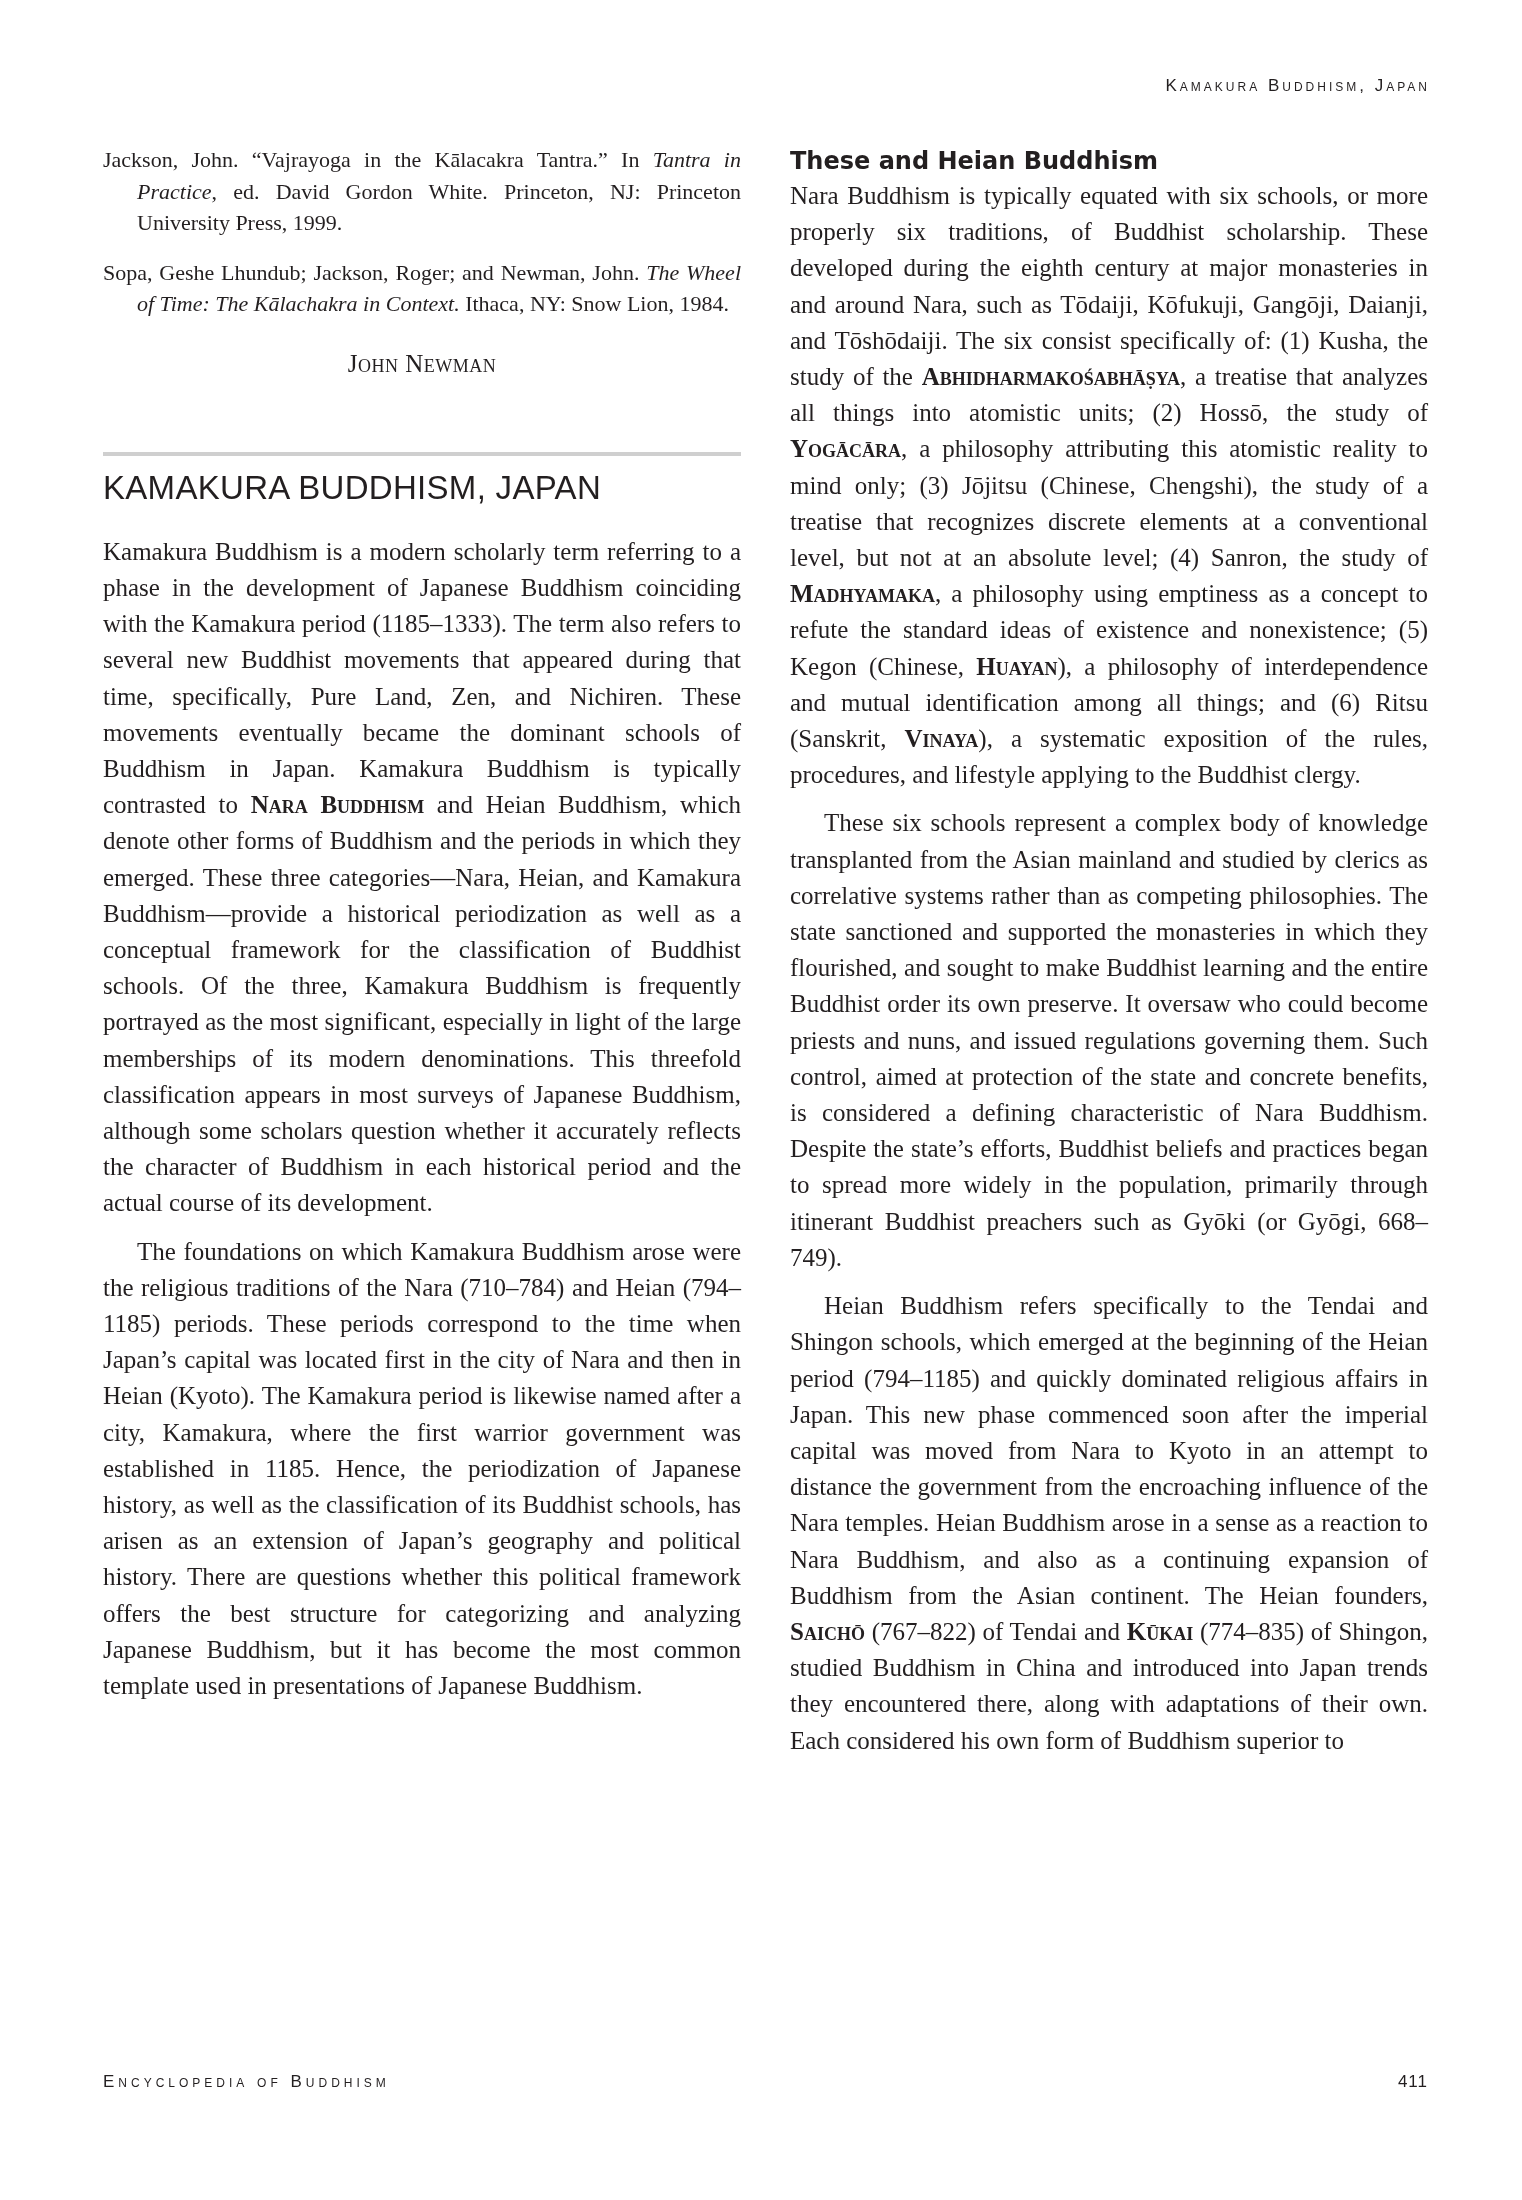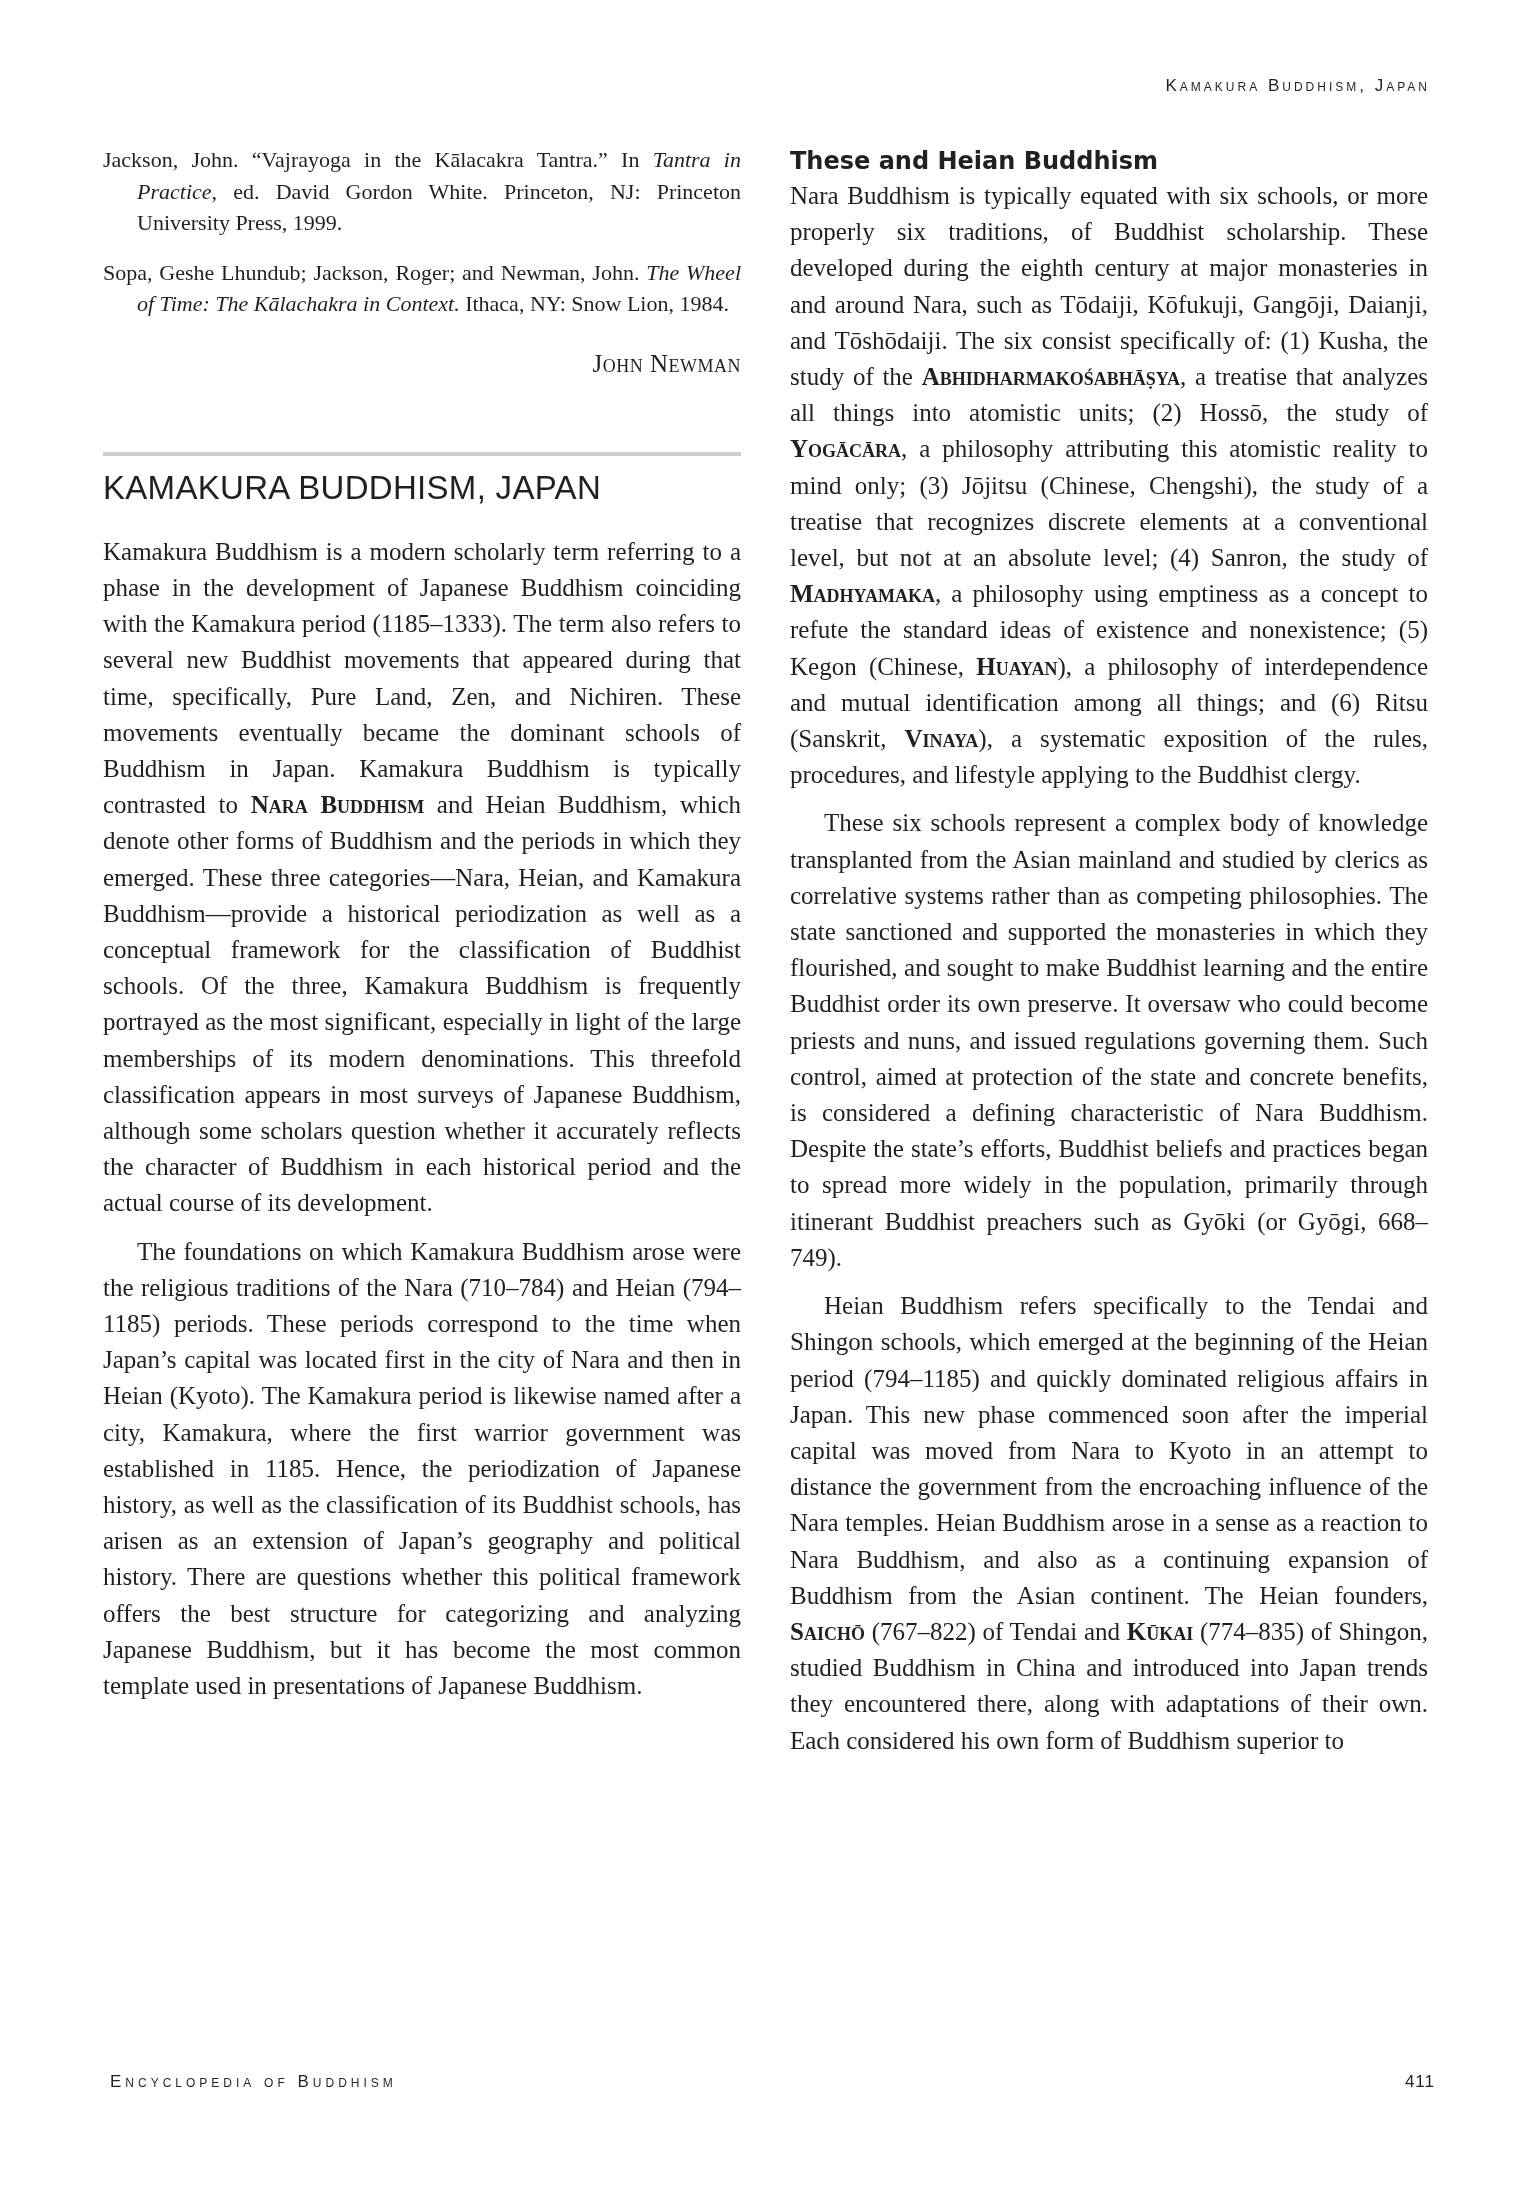--- a/index.html
+++ b/index.html
@@ -2,28 +2,28 @@
 <html><head>
 <meta charset="utf-8">
 <style>
   html,body{margin:0;padding:0;background:#fff;}
   body{width:1522px;height:2200px;position:relative;overflow:hidden;color:#231f20;font-family:"Liberation Serif","DejaVu Serif",serif;}
   .running-head{position:absolute;top:76px;right:92px;font-family:"Liberation Sans",sans-serif;font-size:17px;letter-spacing:3px;font-variant:small-caps;color:#231f20;}
   .col{position:absolute;top:144px;width:638px;font-size:25px;line-height:36.2px;text-align:justify;}
   .col.left{left:103px;}
   .col.right{left:790px;}
   .ref{padding-left:34px;text-indent:-34px;margin:0 0 18px 0;font-size:22px;line-height:31.5px;}
-  .author{text-align:right;font-variant:small-caps;font-size:25px;margin:26px 0 0 0;letter-spacing:0.5px;}
+  .author{text-align:center;font-variant:small-caps;font-size:25px;margin:26px 0 0 0;letter-spacing:0.5px;}
   .rule{height:4px;background:#cfcfcf;margin:70px 0 0 0;}
   .entry-title{font-family:"Liberation Sans",sans-serif;font-size:33px;font-weight:normal;margin:12px 0 26px 0;line-height:40px;letter-spacing:0.3px;}
   p{margin:0 0 12px 0;}
   p.indent{text-indent:34px;margin-top:12px;}
   .subhead{font-family:"DejaVu Sans","Liberation Sans",sans-serif;font-weight:bold;font-size:24px;margin:0;line-height:34px;}
   .sc{font-variant:small-caps;font-weight:bold;}
-  .footer{position:absolute;top:2072px;left:110px;width:1325px;font-family:"Liberation Sans",sans-serif;font-size:17px;letter-spacing:4px;font-variant:small-caps;}
+  .footer{position:absolute;top:2072px;left:103px;width:1325px;font-family:"Liberation Sans",sans-serif;font-size:17px;letter-spacing:4px;font-variant:small-caps;}
   .footer .pg{position:absolute;right:0;top:0;letter-spacing:1px;}
   i{font-style:italic;}
 </style>
 </head>
 <body>
 
 <div class="running-head">Kamakura Buddhism, Japan</div>
 
 <div class="col left">
   <p class="ref"><span>Jackson, John. </span><span>“Vajrayoga in the Kālacakra Tantra.” In </span><i>Tantra in Practice</i><span>, ed. David Gordon White. Princeton, NJ: Princeton University Press, 1999.</span></p>

